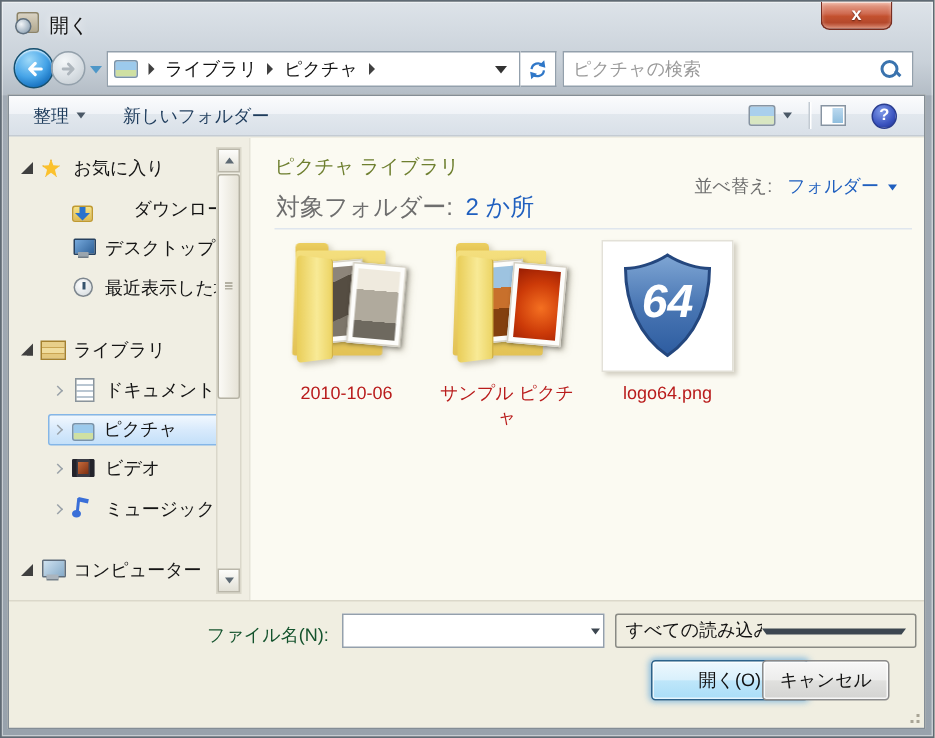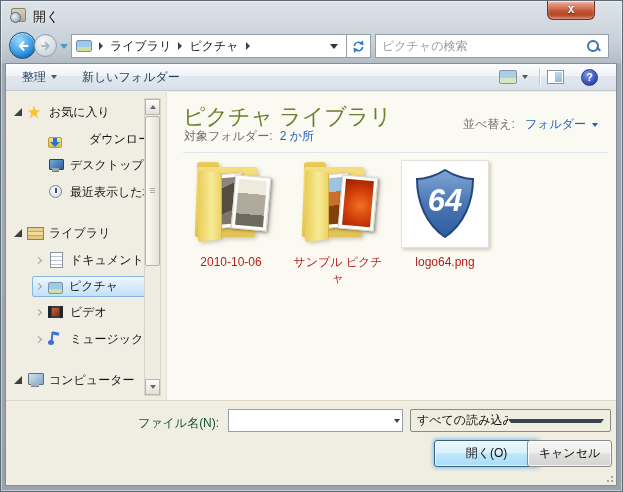--- a/index.html
+++ b/index.html
@@ -121,22 +121,22 @@
     border:1px solid #bab7aa;display:flex;align-items:center;justify-content:center;}
   .sb-up{top:0;} .sb-down{bottom:0;}
   .sb-tri-up{width:0;height:0;border-left:3.5px solid transparent;border-right:3.5px solid transparent;border-bottom:4px solid #5e6a74;}
   .sb-tri-down{width:0;height:0;border-left:3.5px solid transparent;border-right:3.5px solid transparent;border-top:4px solid #5e6a74;}
   .sb-thumb{position:absolute;left:0;right:0;top:17px;height:150px;border:1px solid #b5b2a4;border-radius:2px;
     background:linear-gradient(90deg,#fbfaf6,#e6e3d7);}
   .sb-grip{position:absolute;left:4px;right:4px;top:50%;height:5px;margin-top:-3px;
     background:repeating-linear-gradient(180deg,#b3b0a2 0 1px,transparent 1px 2px);}
   
   .content{flex:1;background:#fbfaf2;border-left:1px solid #e5e3d8;position:relative;overflow:hidden;}
-  .c-title{position:absolute;left:16px;top:10px;font-size:22px;color:#6e7f2f;}
-  .c-includes{position:absolute;left:17px;top:36px;font-size:12px;color:#6e6e6e;}
+  .c-title{position:absolute;left:16px;top:10px;font-size:13px;color:#6e7f2f;}
+  .c-includes{position:absolute;left:17px;top:36px;font-size:16px;color:#6e6e6e;}
   .c-includes a{color:#1f5fbf;text-decoration:none;margin-left:4px;}
   .c-arrange{position:absolute;right:18px;top:24px;font-size:12px;color:#6e6e6e;display:flex;align-items:center;}
   .c-arrange a{color:#1f5fbf;text-decoration:none;margin-left:10px;display:flex;align-items:center;}
   .blue-caret{width:0;height:0;border-left:3.5px solid transparent;border-right:3.5px solid transparent;
     border-top:4px solid #1f5fbf;margin-left:6px;}
   .hdr-divider{position:absolute;left:16px;right:8px;top:60px;height:1px;background:#dfe6ee;}
   .grid{position:absolute;left:12px;top:66px;display:flex;}
   .cell{width:104px;display:flex;flex-direction:column;align-items:center;margin-right:3px;}
   .cell-label{margin-top:4px;font-size:12px;color:#b91c1c;text-align:center;line-height:1.35;word-break:break-all;max-width:100px;}
   .icon-box{width:92px;height:92px;position:relative;display:flex;align-items:flex-end;justify-content:center;}
@@ -171,21 +171,21 @@
     border-top:4px solid #3c4650;margin-right:6px;flex:none;}
   .ft-select{position:absolute;left:404px;top:8px;width:201px;height:23px;border:1px solid #898a84;border-radius:2px;
     background:linear-gradient(180deg,#f6f6f4,#ececе8 48%,#e0e0da 52%,#d8d8d2);
     display:flex;align-items:center;padding:0 6px;font-size:12px;color:#111;}
   .ft-select span{flex:1;white-space:nowrap;overflow:hidden;}
   .btn{position:absolute;top:39px;height:27px;border-radius:3px;display:flex;align-items:center;justify-content:center;
     font-size:12px;color:#111;cursor:default;}
   .btn-open{left:428px;width:105px;border:1px solid #2c628b;
     background:linear-gradient(180deg,#eef8fd,#d9f0fc 48%,#bee6fa 52%,#a9ddf7);
     box-shadow:0 0 4px 1px rgba(80,160,220,.65), inset 0 0 0 1px rgba(255,255,255,.7);}
-  .btn-cancel{left:521px;width:85px;border:1px solid #8b8b8b;
+  .btn-cancel{left:502px;width:85px;border:1px solid #8b8b8b;
     background:linear-gradient(180deg,#f7f7f7,#ededec 48%,#e0e0de 52%,#d3d3d1);
     box-shadow:inset 0 0 0 1px rgba(255,255,255,.8);}
   .grip{position:absolute;right:3px;bottom:3px;width:10px;height:10px;}
   .grip::before{content:"";position:absolute;right:0;bottom:0;width:2px;height:2px;background:#a8a495;
     box-shadow:-4px 0 0 #a8a495,0 -4px 0 #a8a495;}
 </style>
 </head>
 <body>
 
 <div class="window">

